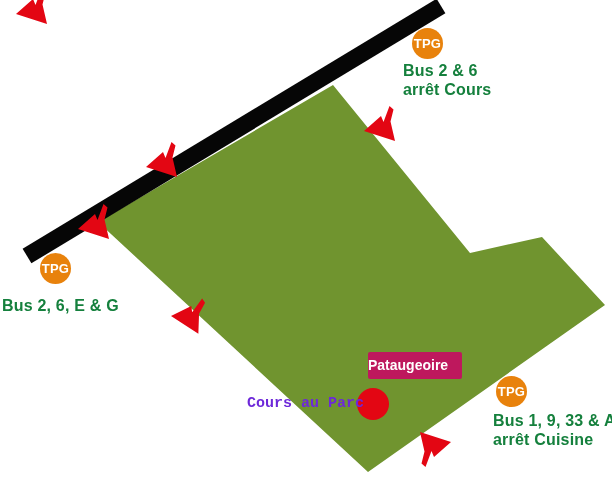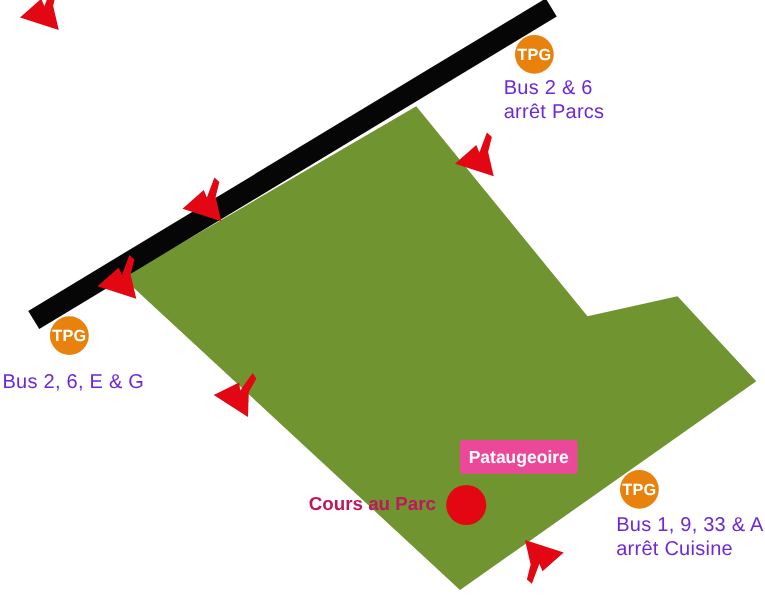--- a/index.html
+++ b/index.html
@@ -19,48 +19,48 @@
     background:#E8820C;
     color:#ffffff;
     font-weight:bold;
     font-size:13px;
     line-height:31px;
     text-align:center;
     letter-spacing:.2px;
   }
   .stop-lines{
     position:absolute;
-    color:#6d28d9;
-    font-weight:normal;
+    color:#15803d;
+    font-weight:bold;
     font-size:16px;
     line-height:19px;
     letter-spacing:.2px;
     white-space:nowrap;
   }
   #pool-label{
     position:absolute;
     left:368px;top:352px;
     width:94px;height:27px;
-    background:#ec4899;
+    background:#be185d;
     color:#ffffff;
     font-weight:bold;
     font-size:14px;
     line-height:27px;
-    text-align:center;
     border-radius:2px;
     white-space:nowrap;
   }
   #event-label{
     position:absolute;
     left:247px;top:395px;
-    color:#be185d;
+    color:#6d28d9;
     font-weight:bold;
     font-size:15px;
     line-height:18px;
     white-space:nowrap;
+    font-family:Liberation Mono, monospace;
   }
   #stop-parcs-badge{left:412px;top:28px;}
   #stop-parcs-lines{left:403px;top:61px;}
   #stop-merle-badge{left:40px;top:253px;}
   #stop-merle-lines{left:2px;top:296px;}
   #stop-cuisine-badge{left:496px;top:376px;}
   #stop-cuisine-lines{left:493px;top:411px;}
 </style>
 </head>
 <body>
@@ -82,21 +82,21 @@
     <use href="#arrow-shape" xlink:href="#arrow-shape" transform="translate(364,131)"></use>
     <use href="#arrow-shape" xlink:href="#arrow-shape" transform="translate(171,316) rotate(15)"></use>
     <use href="#arrow-shape" xlink:href="#arrow-shape" transform="translate(451,442) rotate(180)"></use>
 
     <circle cx="373" cy="404" r="16" fill="#E30613"></circle>
   </svg>
 
   <div class="badge" id="stop-parcs-badge">TPG</div>
   <div class="stop-lines" id="stop-parcs-lines">
     <div>Bus 2 &amp; 6</div>
-    <div>arrêt Parcs</div>
+    <div>arrêt Cours</div>
   </div>
 
   <div class="badge" id="stop-merle-badge">TPG</div>
   <div class="stop-lines" id="stop-merle-lines">
     <div>Bus 2, 6, E &amp; G</div>
   </div>
 
   <div class="badge" id="stop-cuisine-badge">TPG</div>
   <div class="stop-lines" id="stop-cuisine-lines">
     <div>Bus 1, 9, 33 &amp; A</div>

